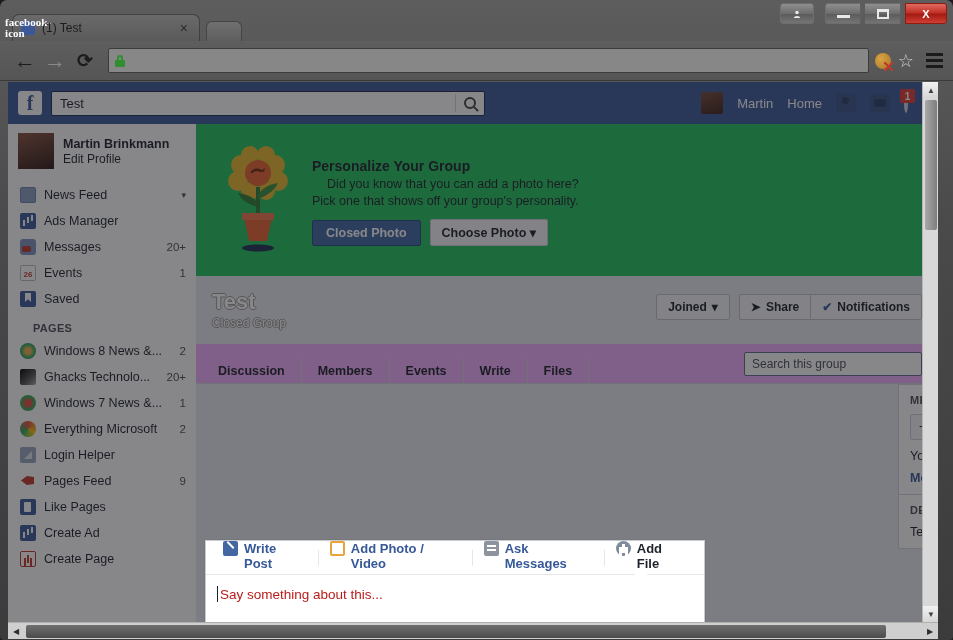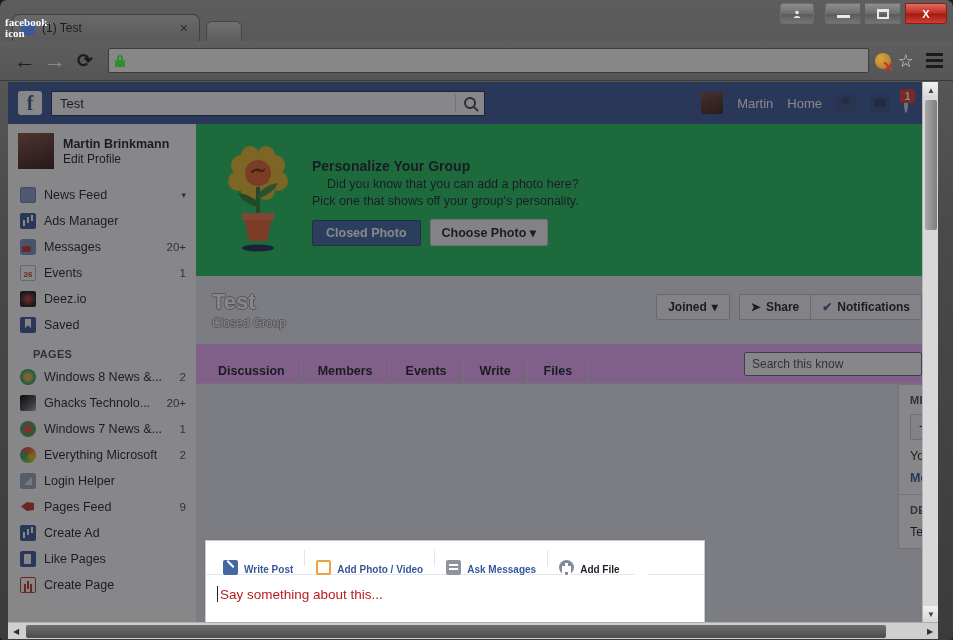--- a/index.html
+++ b/index.html
@@ -244,21 +244,21 @@
     display:flex; align-items:center; padding:0 7px; font-size:12px; color:#4b4f56;
   }
 
   
   #composer {
     position:absolute; left:197px; top:458px; width:500px; height:190px;
     background:#fff; border:1px solid #c8ccd2; z-index:60;
     box-shadow:0 0 0 1px rgba(0,0,0,.04);
   }
   #composer-tabs { display:flex; align-items:center; height:34px; border-bottom:1px solid #e4e6eb; padding:0 6px; position:relative;}
-  .ctab { display:flex; align-items:flex-end; gap:6px; padding:0 11px; height:34px; font-size:10px; font-weight:bold; color:#365899;}
+  .ctab { display:flex; align-items:flex-start; gap:6px; padding:0 11px; height:34px; font-size:13px; font-weight:bold; color:#365899;}
   .ctab-sep { width:1px;height:16px;background:#e4e6eb;}
   .ctab-ico { width:15px;height:15px;border-radius:2px;flex:0 0 auto;}
   .ico-write{background:#4267a3;position:relative;}
   .ico-write::after{content:"";position:absolute;left:3px;top:3px;width:9px;height:2px;background:#fff;transform:rotate(45deg);}
   .ico-photo{background:#fff;border:2px solid #e8a33d;}
   .ico-question{background:#8d949e;position:relative;}
   .ico-question::after{content:"";position:absolute;left:3px;top:4px;width:9px;height:2px;background:#fff;box-shadow:0 4px 0 #fff;}
   .ico-file{background:#7f8a9b;border-radius:50%;position:relative;}
   .ico-file::after{content:"";position:absolute;left:6px;top:3px;width:3px;height:9px;background:#fff;
     box-shadow:-3px 3px 0 0 #fff,3px 3px 0 0 #fff;}
@@ -411,24 +411,20 @@
             <span class="side-icon ic-msg"></span>
             <span class="side-label">Messages</span>
             <span class="side-count">20+</span>
           </div>
           <div class="side-item">
             <span class="side-icon ic-events">26</span>
             <span class="side-label">Events</span>
             <span class="side-count">1</span>
           </div>
           <div class="side-item">
-            <span class="side-icon ic-deez"></span>
-            <span class="side-label">Deez.io</span>
-          </div>
-          <div class="side-item">
             <span class="side-icon ic-saved"></span>
             <span class="side-label">Saved</span>
           </div>
         </div>
 
         <div class="side-header">PAGES</div>
 
         <div>
           <div class="side-item">
             <span class="side-icon ic-w8"></span>
@@ -453,26 +449,26 @@
           <div class="side-item">
             <span class="side-icon ic-login"></span>
             <span class="side-label">Login Helper</span>
           </div>
           <div class="side-item">
             <span class="side-icon ic-pagesfeed"></span>
             <span class="side-label">Pages Feed</span>
             <span class="side-count">9</span>
           </div>
           <div class="side-item">
+            <span class="side-icon ic-like"></span>
+            <span class="side-label">Like Pages</span>
+          </div>
+          <div class="side-item">
             <span class="side-icon ic-ads"></span>
             <span class="side-label">Create Ad</span>
-          </div>
-          <div class="side-item">
-            <span class="side-icon ic-like"></span>
-            <span class="side-label">Like Pages</span>
           </div>
           <div class="side-item">
             <span class="side-icon ic-createpage"></span>
             <span class="side-label">Create Page</span>
           </div>
         </div>
 
       </div>
 
       <div id="main">
@@ -534,21 +530,21 @@
             </span>
           </div>
         </div>
 
         <div id="tabbar">
           <span class="gtab">Discussion</span>
           <span class="gtab">Members</span>
           <span class="gtab">Events</span>
           <span class="gtab">Write</span>
           <span class="gtab">Files</span>
-          <span id="group-search">Search this know</span>
+          <span id="group-search">Search this group</span>
         </div>
 
         <div id="rightcol">
           <div class="rpanel">
             <div class="rhead">
               <span class="rtitle">MEMBERS</span>
 
             </div>
             <div id="add-people">
               <span>+</span>

